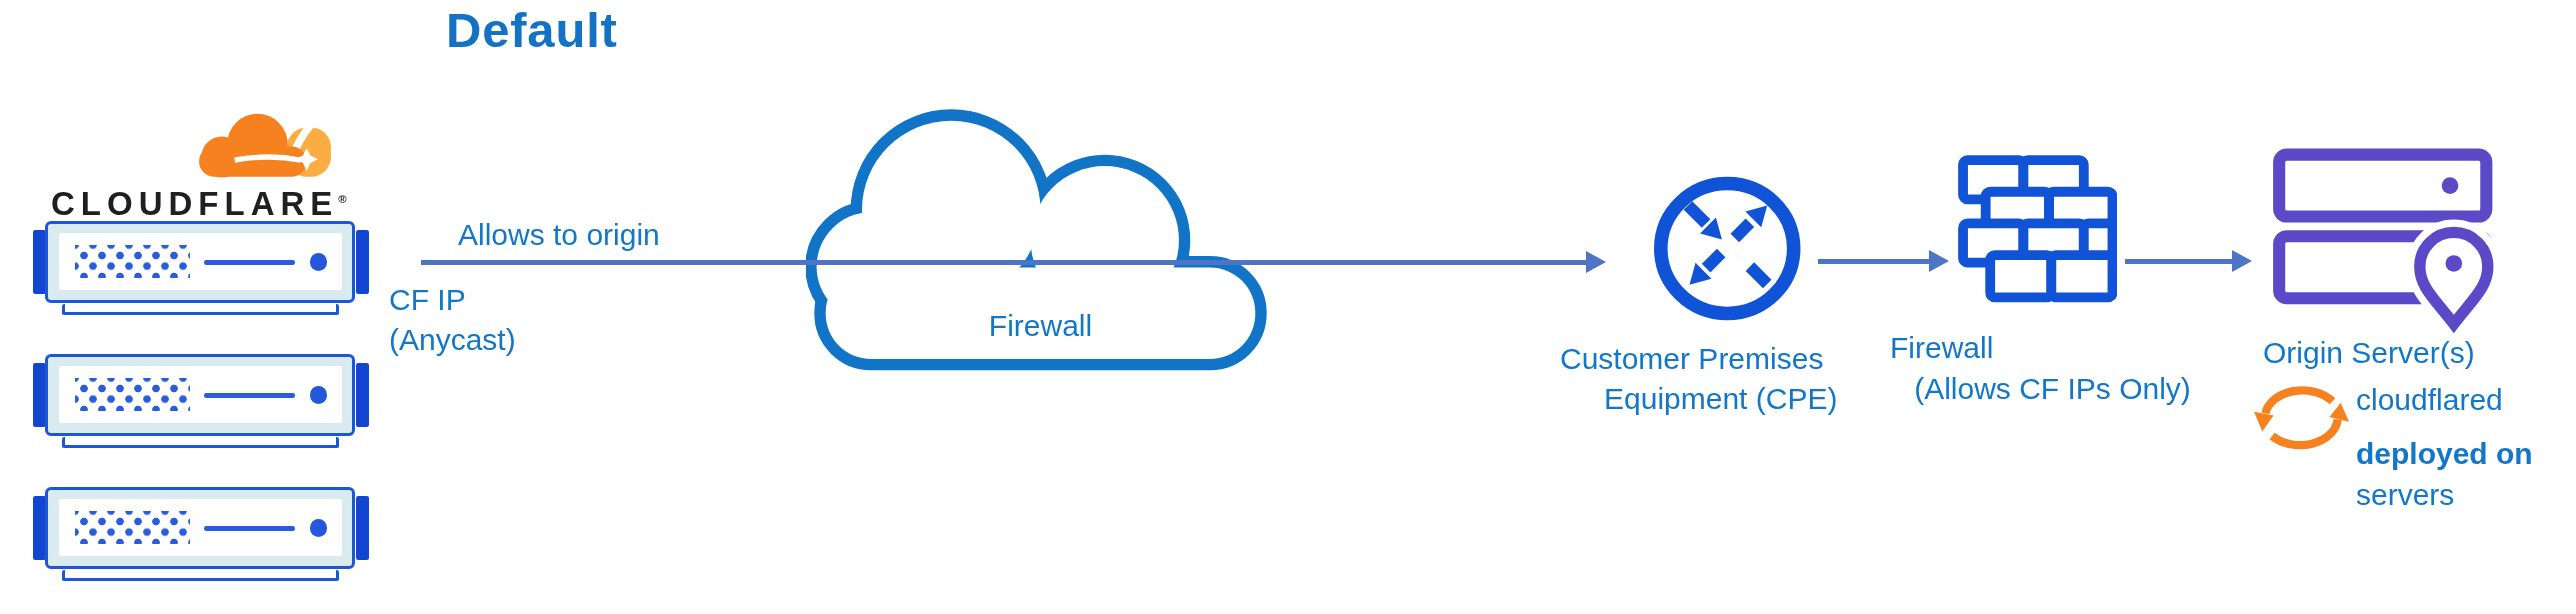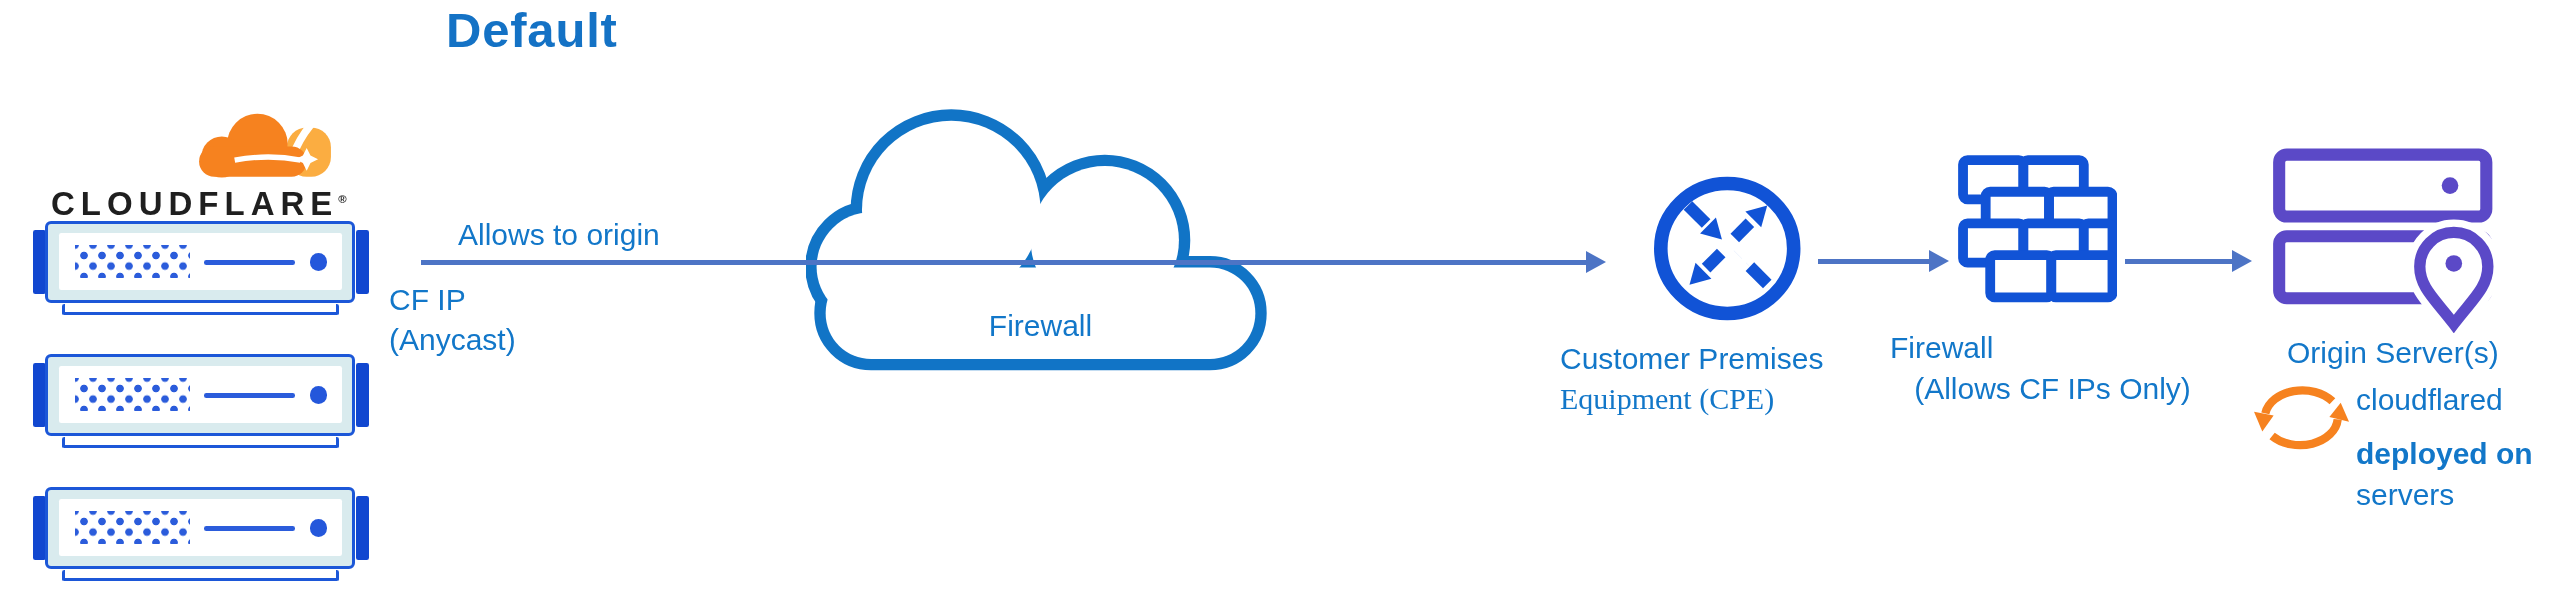--- a/index.html
+++ b/index.html
@@ -128,21 +128,21 @@
     <polygon points="155,43 147,72 126,51" stroke="none"></polygon>
 
     <line x1="94" y1="106" x2="74" y2="126"></line>
     <polygon points="52,148 60,119 81,140" stroke="none"></polygon>
 
     <line x1="155" y1="147" x2="132" y2="124"></line>
     <polygon points="109,101 138,130 117,109" stroke="none"></polygon>
   </g>
 </svg>
 <div class="abs lbl" style="left:1560px;top:339px;">Customer Premises</div>
-<div class="abs lbl" style="left:1560px;top:379px;font-family:Liberation Serif, serif;">Equipment (CPE)</div>
+<div class="abs lbl" style="left:1604px;top:379px;">Equipment (CPE)</div>
 
 <svg class="abs" style="left:1957px;top:154px;" width="160" height="151" viewBox="0 0 212 200">
   <g stroke="#1153d6" stroke-width="13" fill="#ffffff">
 
     <rect x="8" y="8" width="80" height="52" rx="6"></rect>
     <rect x="88" y="8" width="80" height="52" rx="6"></rect>
 
     <rect x="38" y="50" width="84" height="52" rx="6"></rect>
     <rect x="122" y="50" width="84" height="52" rx="6"></rect>
 
@@ -163,21 +163,21 @@
     <rect x="12" y="122" width="274" height="82" rx="10"></rect>
   </g>
   <circle cx="238" cy="55" r="11" fill="#5b49c7"></circle>
 
   <g>
     <path d="M 243 238 C 219 206 198 190 198 162 A 45 45 0 1 1 288 162 C 288 190 267 206 243 238 Z" fill="#ffffff" stroke="#ffffff" stroke-width="34"></path>
     <path d="M 243 238 C 219 206 198 190 198 162 A 45 45 0 1 1 288 162 C 288 190 267 206 243 238 Z" fill="#ffffff" stroke="#5b49c7" stroke-width="15"></path>
     <circle cx="243" cy="158" r="11" fill="#5b49c7"></circle>
   </g>
 </svg>
-<div class="abs lbl" style="left:2263px;top:333px;margin-left:24px;">Origin Server(s)</div>
+<div class="abs lbl" style="left:2263px;top:333px;">Origin Server(s)</div>
 
 <svg class="abs" style="left:2251px;top:383px;" width="98" height="72" viewBox="-6 0 130 95">
   <g stroke="#f6821f" stroke-width="11" fill="none">
     <path d="M 102 24 A 50 37 0 0 0 13 40"></path>
     <path d="M 22 70 A 50 37 0 0 0 109 48"></path>
   </g>
   <g fill="#f6821f">
     <polygon points="9,64 -2,38 24,43"></polygon>
     <polygon points="113,26 124,51 98,45"></polygon>
   </g>

